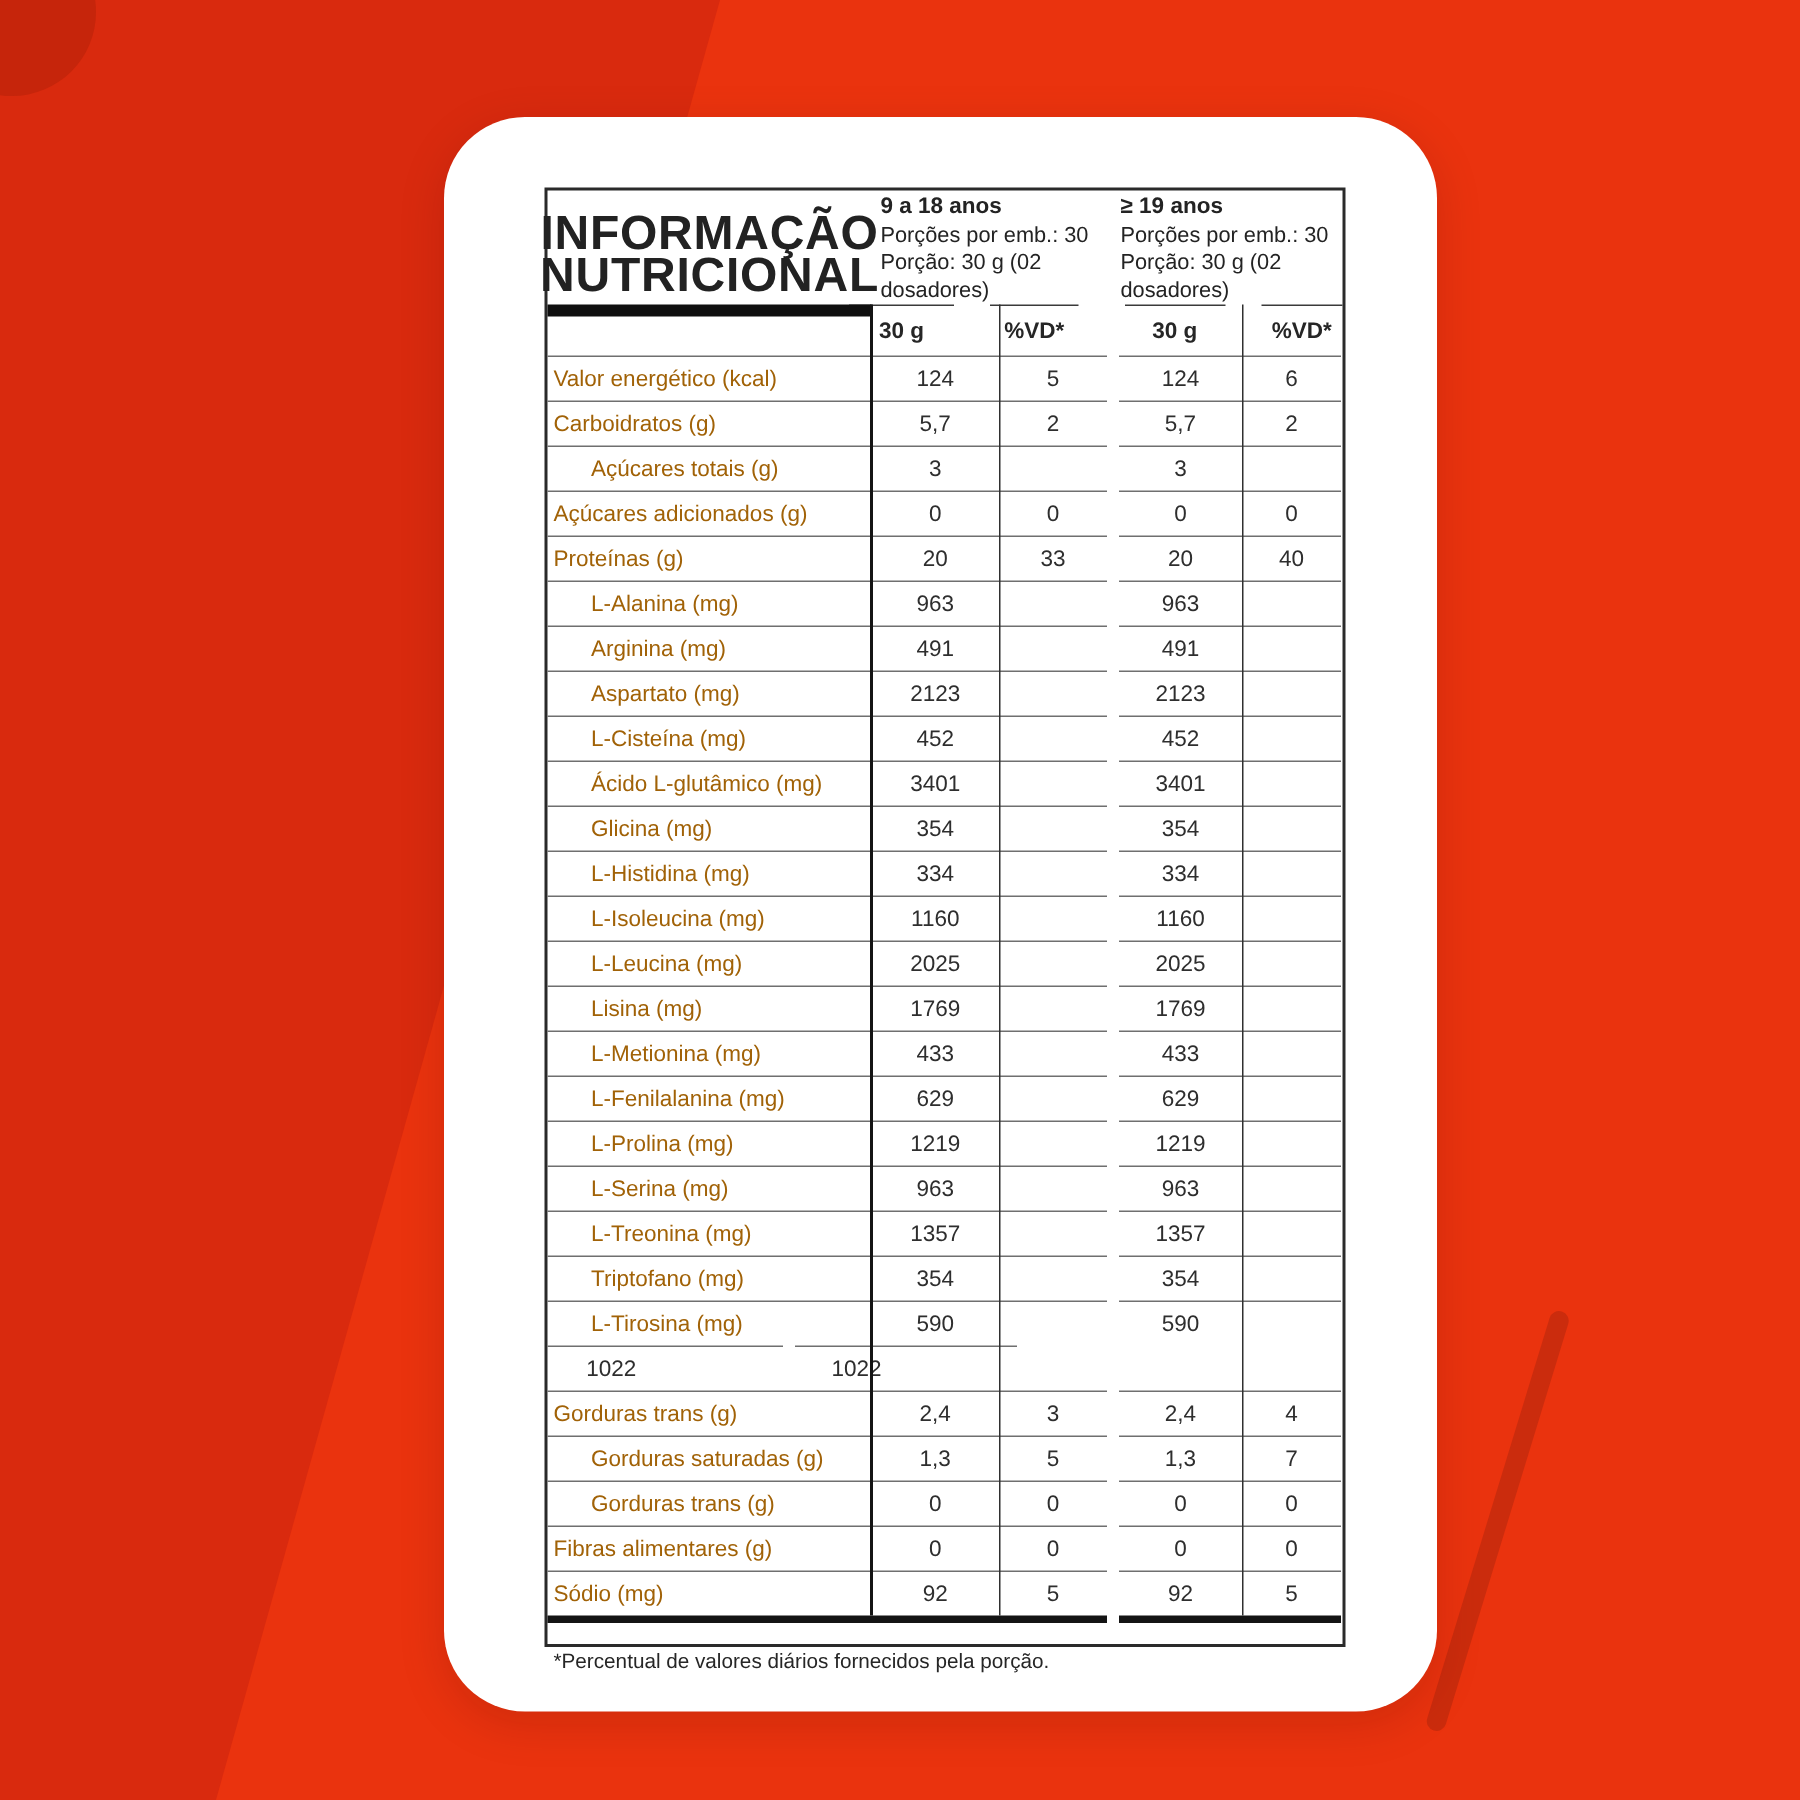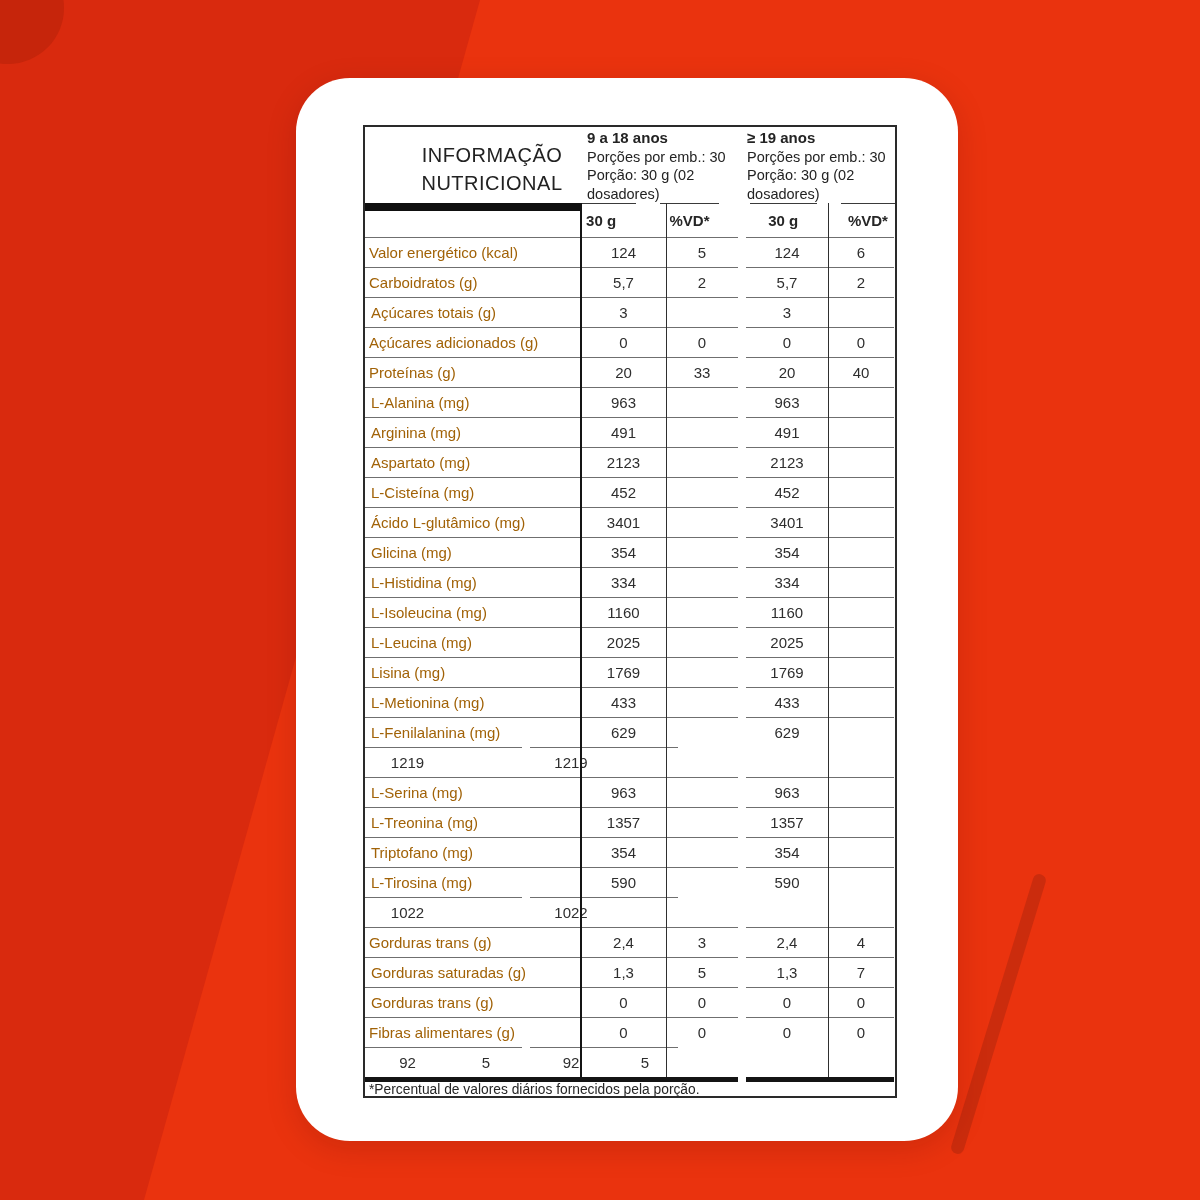--- a/index.html
+++ b/index.html
@@ -30,21 +30,21 @@
     position:absolute;left:67px;top:47px;width:534px;height:973px;
     border:2px solid #2a2a2a;box-sizing:border-box;
     position:absolute;background:#fff;color:#2b2b2b;
   }
   .tinner{position:relative;width:530px;height:969px;}
   
   .hdr{position:relative;height:76px;}
   .title-cell{
     position:absolute;left:0;top:0;width:216px;height:84px;
     display:flex;flex-direction:column;align-items:center;justify-content:center;
-    font-weight:normal;font-size:20px;line-height:28px;letter-spacing:.5px;color:#222;padding-left:19px;
+    font-weight:bold;font-size:32px;line-height:28px;letter-spacing:.5px;color:#222;
   }
   .ghdr{position:absolute;top:2px;font-size:14.5px;line-height:18.5px;color:#232323;}
   .ghdr .b{font-weight:bold;font-size:15px;}
   .ghdr div{white-space:nowrap;}
   .g1{left:222px;width:152px;}
   .g2{left:382px;width:148px;}
   
   .subhead{display:flex;height:34px;}
   .sh-labelzone{width:216px;position:relative;}
   .blackbar{position:absolute;left:0;top:0;width:216px;height:8px;background:#0f0f0f;}
@@ -53,40 +53,40 @@
     display:flex;align-items:center;justify-content:center;
     font-weight:bold;font-size:15px;color:#262626;margin-left:24px;
   }
   .w-g1a{width:85px;}.w-g1b{width:72px;}.w-g2a{width:82px;}.w-g2b{width:66px;}
   
   .trow{display:flex;height:30px;}
   .c-label{
     width:216px;box-sizing:border-box;border-top:1px solid #6f6f6f;
     display:flex;align-items:center;font-size:15px;color:#a16207;padding-left:4px;
   }
-  .ind1{padding-left:6px;}
+  .ind1{padding-left:29px;}
   .ind2{}
   .c-val{
     box-sizing:border-box;border-top:1px solid #6f6f6f;
     display:flex;align-items:center;justify-content:center;font-size:15px;color:#2e2e2e;
   }
   .c-gap{width:8px;}
   
   .vline{position:absolute;top:76px;height:874px;background:#2f2f2f;}
   .vA{left:215px;width:2px;background:#141414;}
   .vB{left:301px;width:1px;}
   .vC{left:463px;width:1px;}
   
   .thick{display:flex;height:5px;}
   .thick .seg1{width:373px;background:#141414;}
   .thick .segGap{width:8px;}
   .thick .seg2{width:148px;background:#141414;}
   .footnote{
     height:14px;font-size:13.8px;line-height:14px;color:#262626;
-    padding:1px 0 0 4px;white-space:nowrap;
+    padding:19px 0 0 4px;white-space:nowrap;
   }
 </style>
 </head>
 <body>
 
 <div class="bg-bright"></div>
 <div class="bg-corner"></div>
 <div class="bg-slash"></div>
 
 <div class="card">
@@ -254,20 +254,21 @@
           </div>
           <div class="trow">
             <div class="c-label ind1">L-Fenilalanina (mg)</div>
             <div class="c-val w-g1a">629</div>
             <div class="c-val w-g1b"></div>
             <div class="c-gap"></div>
             <div class="c-val w-g2a">629</div>
             <div class="c-val w-g2b"></div>
           </div>
           <div class="trow">
+            <div class="c-label ind1">L-Prolina (mg)</div>
             <div class="c-val w-g1a">1219</div>
             <div class="c-val w-g1b"></div>
             <div class="c-gap"></div>
             <div class="c-val w-g2a">1219</div>
             <div class="c-val w-g2b"></div>
           </div>
           <div class="trow">
             <div class="c-label ind1">L-Serina (mg)</div>
             <div class="c-val w-g1a">963</div>
             <div class="c-val w-g1b"></div>
@@ -332,20 +333,21 @@
           </div>
           <div class="trow">
             <div class="c-label">Fibras alimentares (g)</div>
             <div class="c-val w-g1a">0</div>
             <div class="c-val w-g1b">0</div>
             <div class="c-gap"></div>
             <div class="c-val w-g2a">0</div>
             <div class="c-val w-g2b">0</div>
           </div>
           <div class="trow">
+            <div class="c-label">Sódio (mg)</div>
             <div class="c-val w-g1a">92</div>
             <div class="c-val w-g1b">5</div>
             <div class="c-gap"></div>
             <div class="c-val w-g2a">92</div>
             <div class="c-val w-g2b">5</div>
           </div>
         </div>
 
       <div class="thick">
         <div class="seg1"></div>

